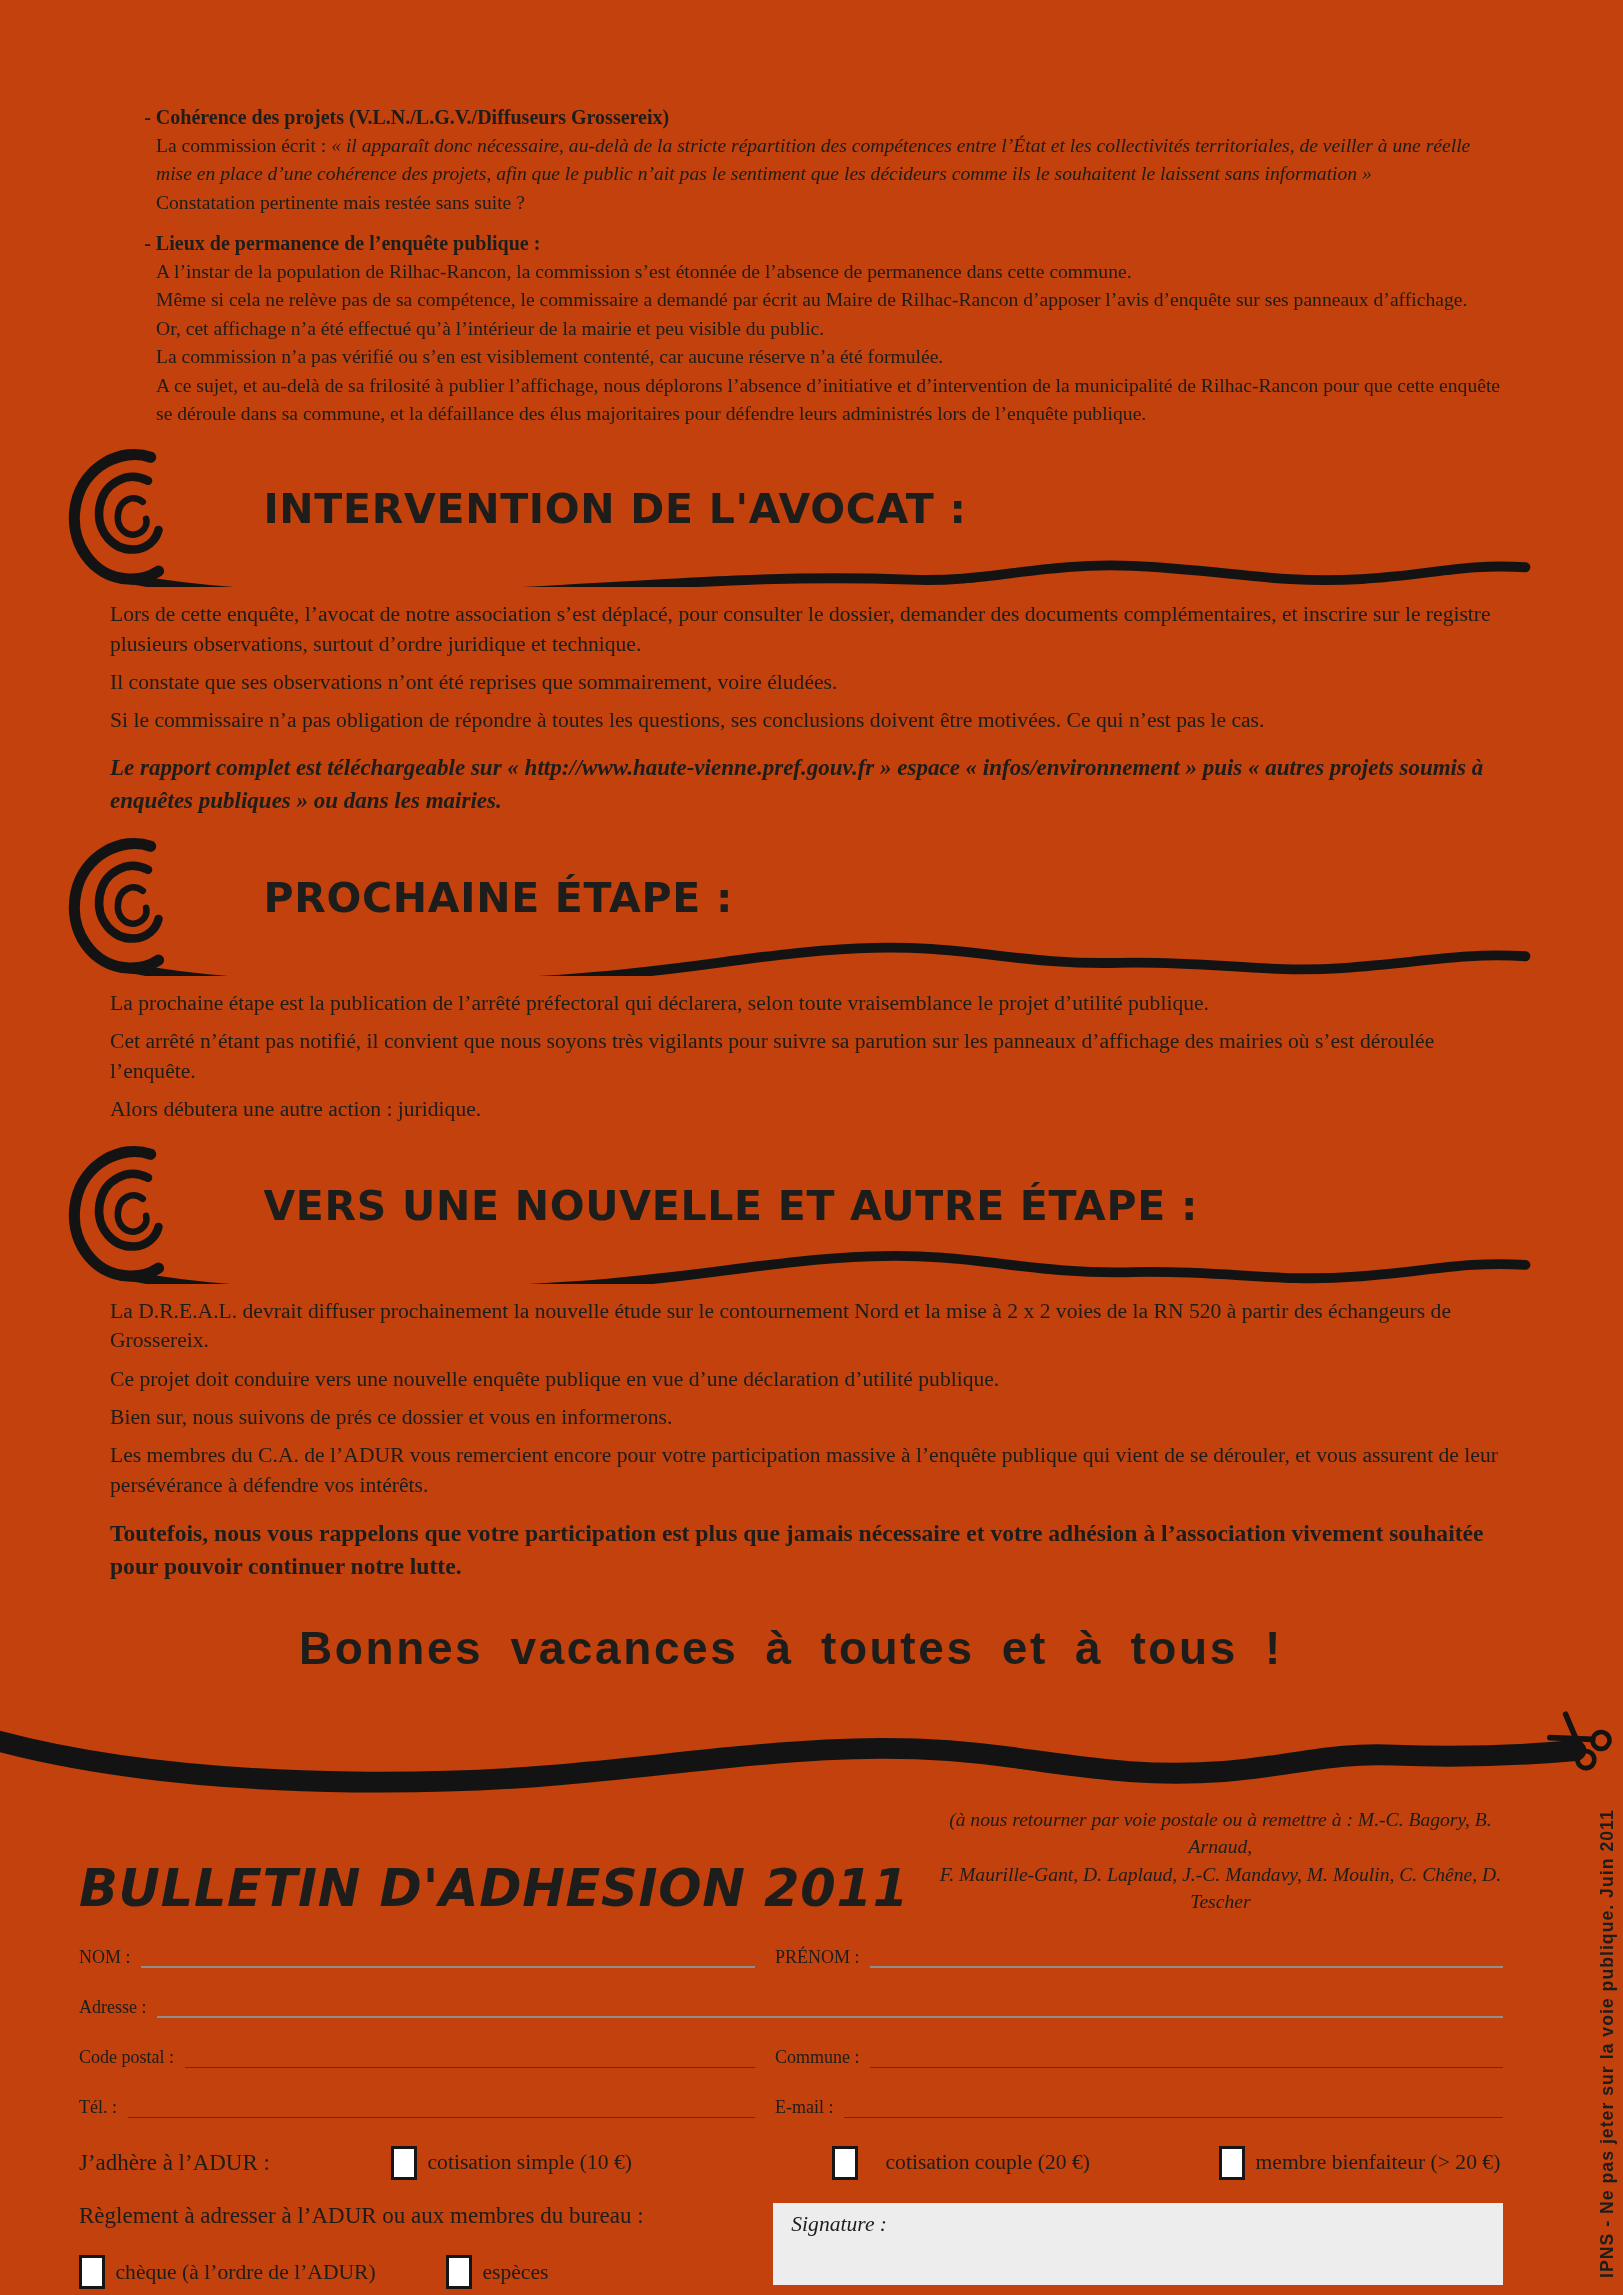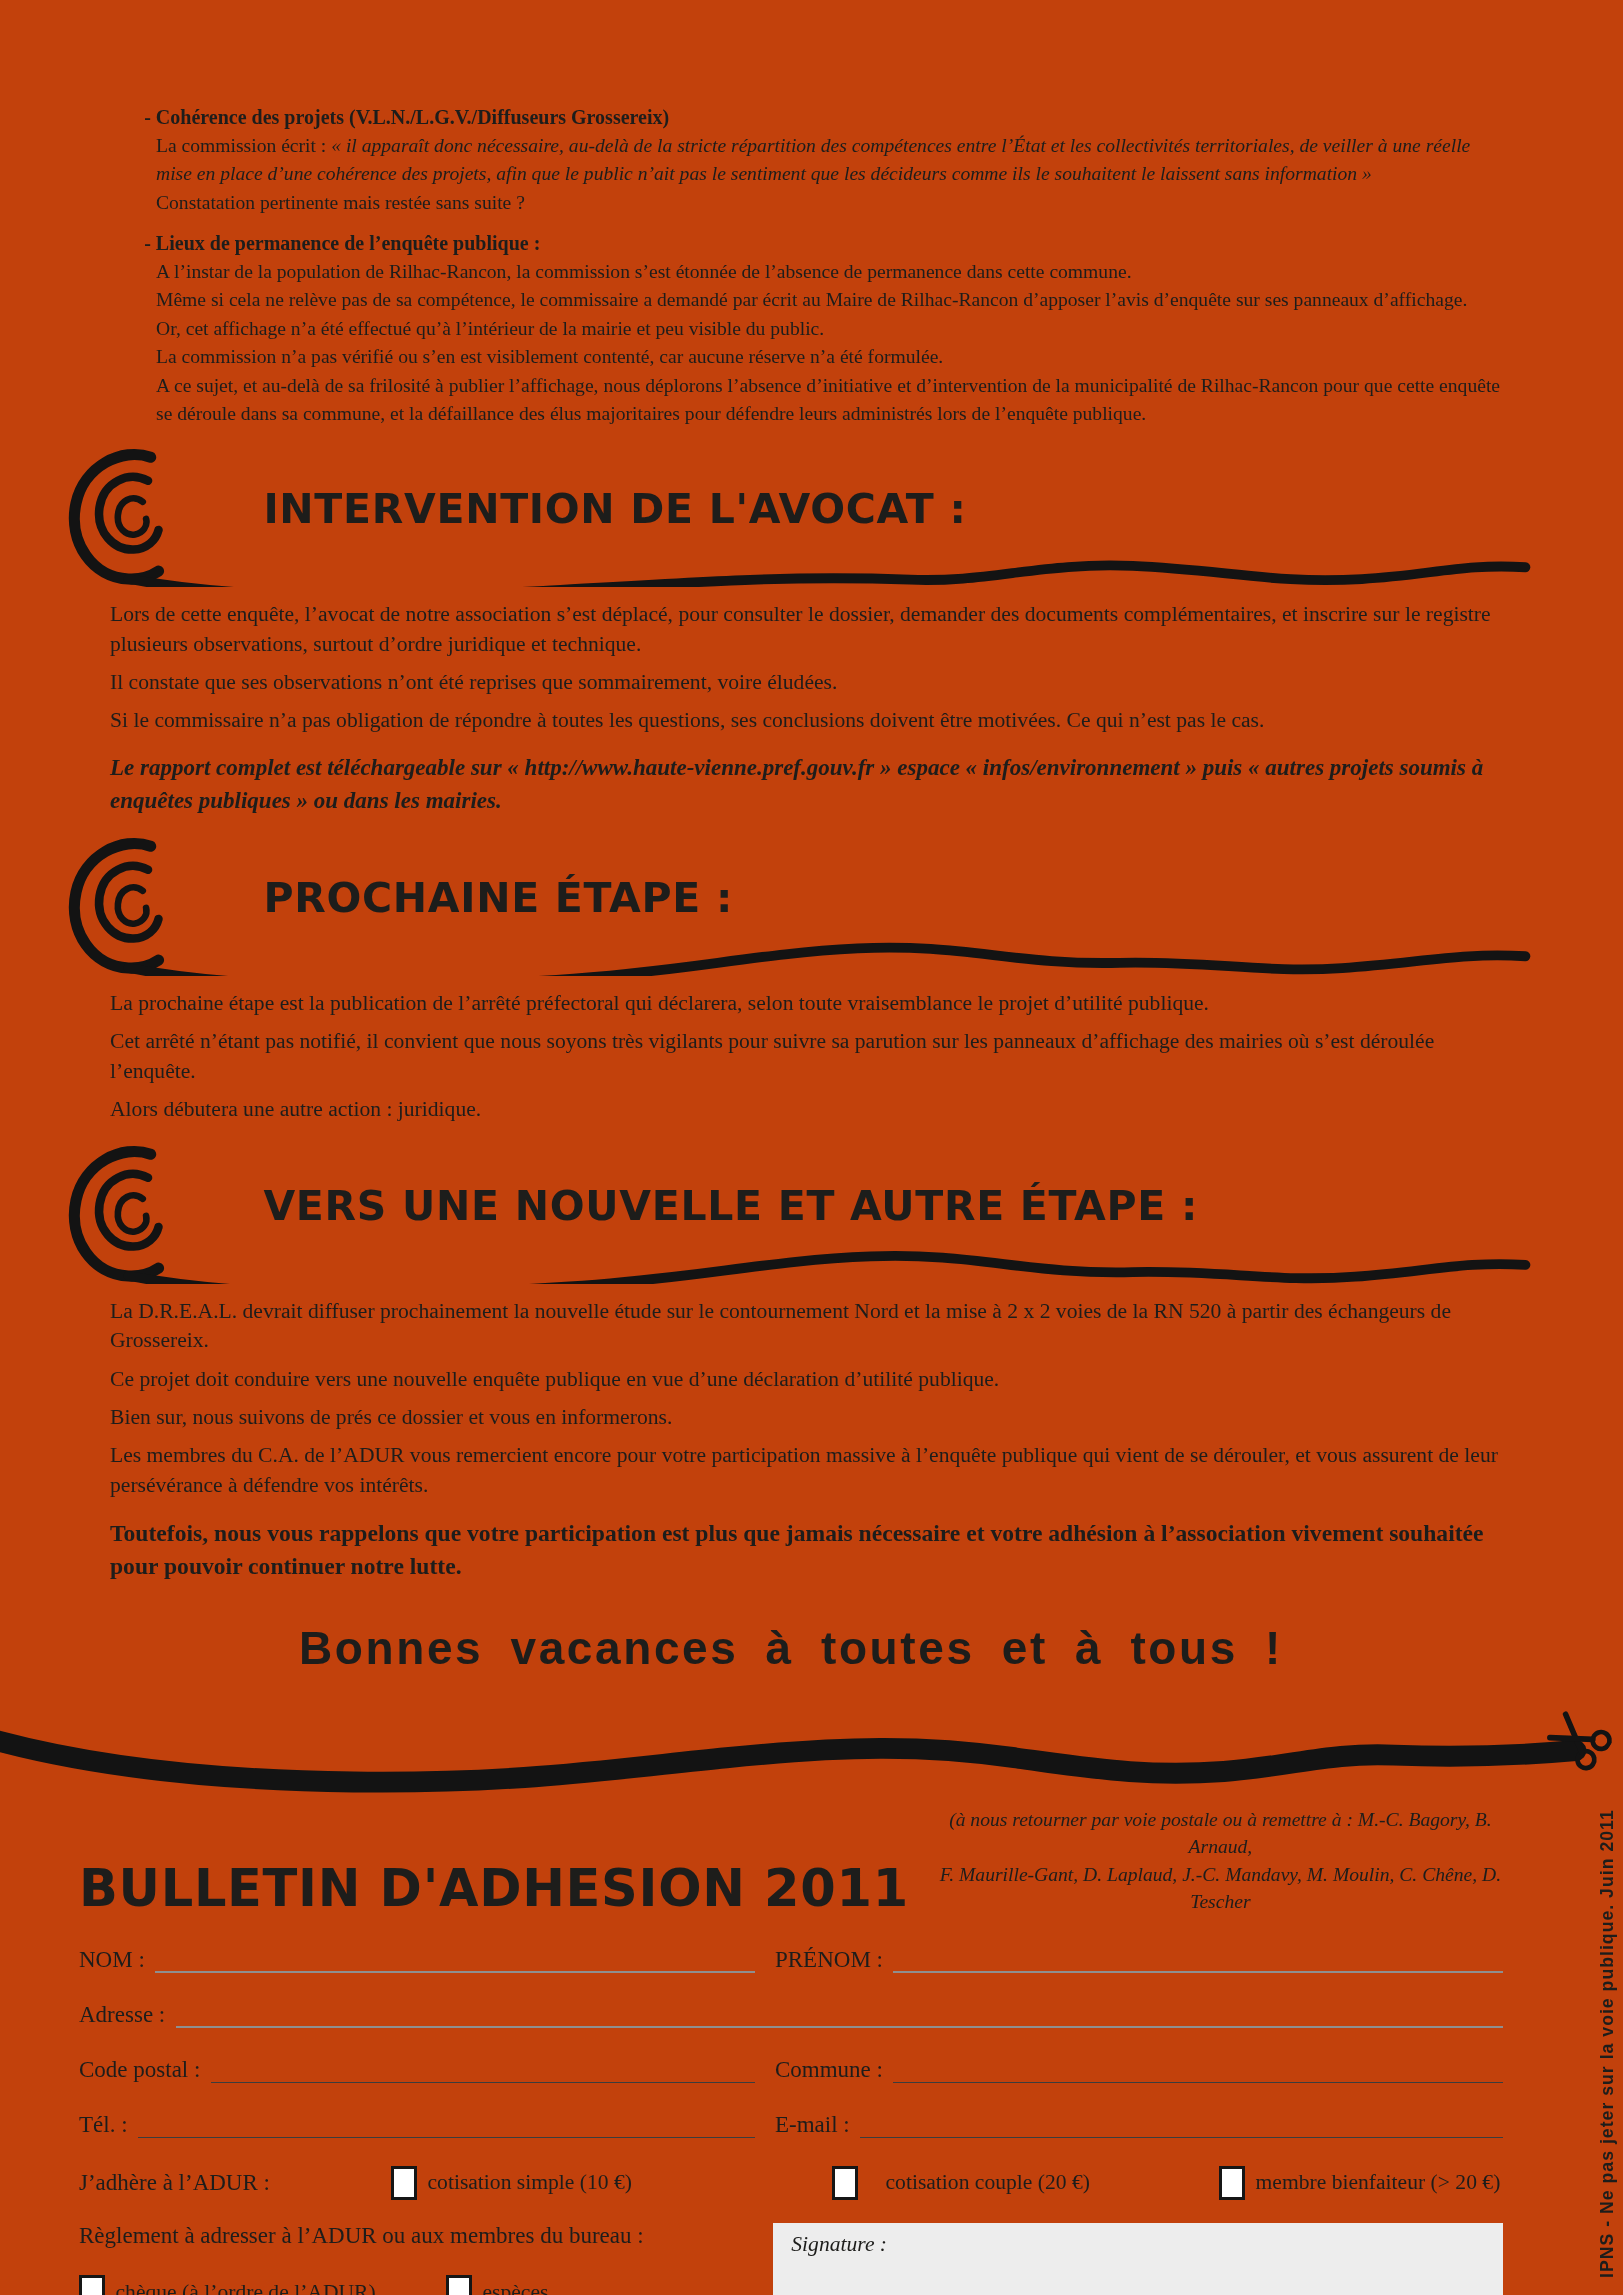--- a/index.html
+++ b/index.html
@@ -45,25 +45,25 @@
 
   
   .separator { position: relative; margin: 29px 0 5.2px -79px; width: 1623px; height: 80px; }
   .separator > svg.wave { display: block; }
   .scissors { position: absolute; right: 14.4px; top: -13px; transform: rotate(-56deg); }
 
   
   .bulletin-head { display: flex; align-items: flex-end; gap: 29px; margin-top: 1.3px; }
   .bulletin-title {
     margin: 0; font-family: "DejaVu Sans", sans-serif; font-weight: bold;
-    font-size: 51px; letter-spacing: 0.7px; white-space: nowrap;
+    font-size: 51px; letter-spacing: 0.7px; white-space: nowrap; font-style: italic;
   }
   .bulletin-note { flex: 1; font-style: italic; font-size: 19.6px; line-height: 1.4; text-align: center; padding-bottom: 2.6px; }
 
-  .form-row { display: flex; align-items: flex-end; margin-top: 29px; font-size: 23px; }
+  .form-row { display: flex; align-items: flex-end; margin-top: 29px; font-size: 18px; }
   .field { display: flex; align-items: flex-end; }
   .field .flabel { white-space: nowrap; }
   .fline { flex: 1; height: 6.5px; border-bottom: 2px solid #8f8f8f; margin-left: 10.5px; }
   .fline.dark { border-bottom: 1.3px solid #3c3c3c; }
   .w47 { width: 47.5%; }
   .grow { flex: 1; margin-left: 19.6px; }
 
   .check-row { display: flex; align-items: center; margin-top: 27.5px; font-size: 21.6px; }
   .checkbox { width: 26px; height: 34px; border: 3.3px solid #161616; background: #fff; flex: none; margin-right: 10.5px; }
   .check-row .rlabel { width: 312px; font-size: 23px; }

